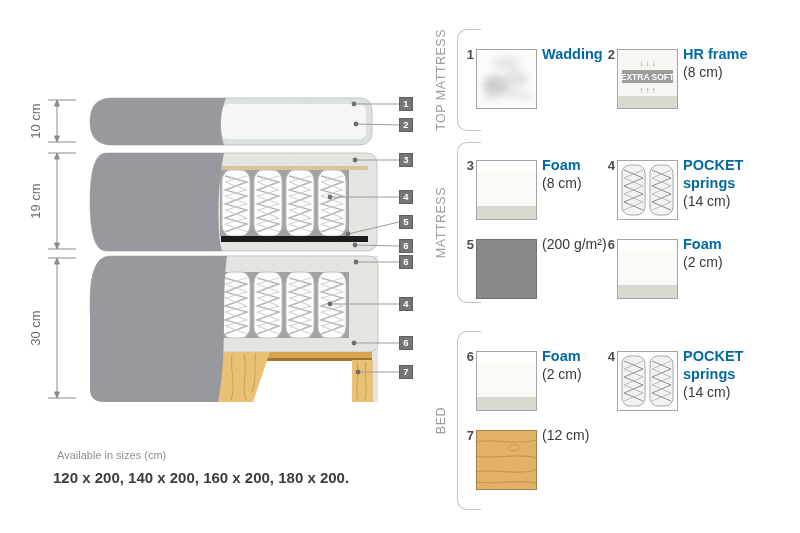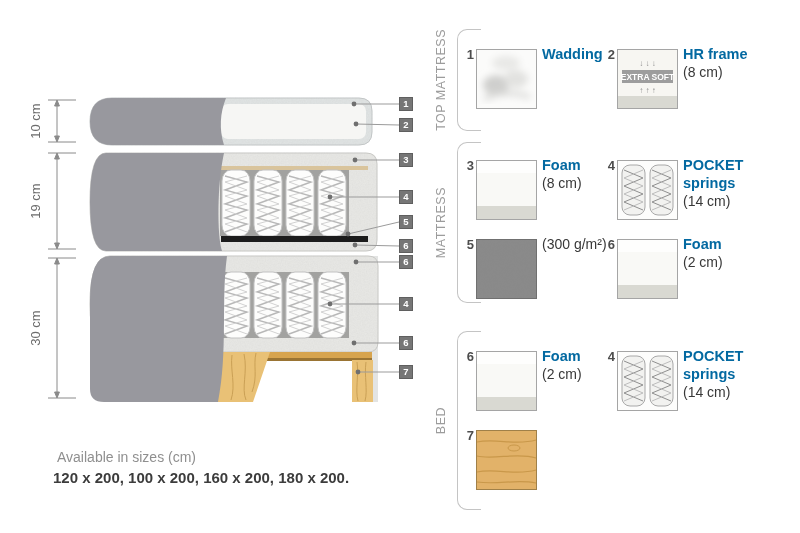--- a/index.html
+++ b/index.html
@@ -13,21 +13,21 @@
   .dim-label{
     position:absolute;width:60px;height:16px;text-align:center;
     font-size:13px;color:#6c6c6c;transform:rotate(-90deg);transform-origin:center;
     line-height:16px;
   }
   .marker{
     position:absolute;left:399px;width:14px;height:14px;background:#767676;
     border:1px solid #5f5f5f;box-sizing:border-box;color:#ffffff;font-size:9.5px;
     font-weight:bold;text-align:center;line-height:12px;
   }
-  .note-title{position:absolute;left:57px;top:449px;font-size:14px;color:#8f8f8f;}
+  .note-title{position:absolute;left:57px;top:449px;font-size:11px;color:#8f8f8f;}
   .note-values{position:absolute;left:53px;top:469px;font-size:15px;font-weight:600;color:#3c3c3c;}
 
   
   .bracket{
     position:absolute;left:457px;width:24px;box-sizing:border-box;
     border-left:1.5px solid #c4c4c4;border-top:1.5px solid #c4c4c4;border-bottom:1.5px solid #c4c4c4;
     border-radius:10px 0 0 10px;
   }
   .vtitle-wrap{
     position:absolute;left:429px;width:24px;display:flex;align-items:center;justify-content:center;
@@ -158,21 +158,21 @@
 <div class="marker" style="top:153px;">3</div>
 <div class="marker" style="top:190px;">4</div>
 <div class="marker" style="top:215px;">5</div>
 <div class="marker" style="top:239px;">6</div>
 <div class="marker" style="top:255px;">6</div>
 <div class="marker" style="top:297px;">4</div>
 <div class="marker" style="top:336px;">6</div>
 <div class="marker" style="top:365px;">7</div>
 
 <div class="note-title">Available in sizes (cm)</div>
-<div class="note-values">120 x 200, 100 x 200, 160 x 200, 180 x 200.</div>
+<div class="note-values">120 x 200, 140 x 200, 160 x 200, 180 x 200.</div>
 
 <div class="bracket" style="top:29px;height:102px;"></div>
 <div class="vtitle-wrap" style="top:29px;height:102px;">
   <span class="vtext">TOP MATTRESS</span>
 </div>
 
 <div class="bracket" style="top:142px;height:161px;"></div>
 <div class="vtitle-wrap" style="top:142px;height:161px;">
   <span class="vtext">MATTRESS</span>
 </div>
@@ -250,21 +250,21 @@
     <filter id="feltNoise" x="0" y="0" width="100%" height="100%">
       <feTurbulence type="fractalNoise" baseFrequency="0.45" numOctaves="3" stitchTiles="stitch" result="t"></feTurbulence>
       <feColorMatrix in="t" type="matrix" values="0 0 0 0 0.25  0 0 0 0 0.25  0 0 0 0 0.25  0 0 0 0.9 0" result="n"></feColorMatrix>
       <feComposite in="n" in2="SourceGraphic" operator="in"></feComposite>
     </filter>
   </defs>
   <rect x="0.5" y="0.5" width="60" height="59" fill="#8a8a8a" stroke="#707070"></rect>
   <rect x="1" y="1" width="59" height="58" fill="#8a8a8a" filter="url(#feltNoise)"></rect>
 </svg>
 <div class="item-label" style="left:542px;top:235px;">
-  <div class="item-detail">(300 g/m²)</div>
+  <div class="item-detail">(200 g/m²)</div>
 </div>
 
 <div class="item-num" style="left:601px;top:237px;">6</div>
 <svg class="thumb" style="left:617px;top:239px;" viewBox="0 0 61 60">
   <rect x="0.5" y="0.5" width="60" height="59" fill="#f9f9f6" stroke="#a5a5a5"></rect>
   <rect x="1" y="1" width="59" height="12" fill="#fefefd"></rect>
   <rect x="1" y="46" width="59" height="13" fill="#d9d9d2"></rect>
 </svg>
 <div class="item-label" style="left:683px;top:235px;">
   <div class="item-name">Foam</div>
@@ -299,13 +299,14 @@
   <div class="item-detail">(14 cm)</div>
 </div>
 
 <div class="item-num" style="left:460px;top:428px;">7</div>
 <svg class="thumb" style="left:476px;top:430px;" viewBox="0 0 61 60">
   <rect x="0.5" y="0.5" width="60" height="59" fill="#e2b269" stroke="#a08048"></rect>
   <path d="M1 12 C20 8 40 16 60 10 M1 26 C18 30 42 22 60 28 M1 42 C20 38 40 46 60 40 M1 52 C22 55 40 49 60 53" fill="none" stroke="#c9984a" stroke-width="1.2"></path>
   <ellipse cx="38" cy="18" rx="6" ry="3" fill="none" stroke="#c9984a" stroke-width="1"></ellipse>
 </svg>
 <div class="item-label wide" style="left:542px;top:426px;">
+  <div class="item-detail">(12 cm)</div>
 </div>
 
 </body></html>

